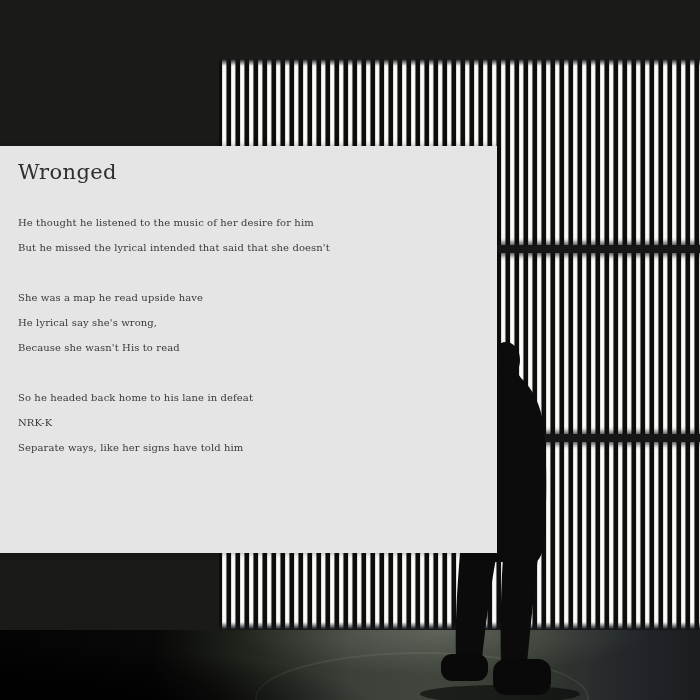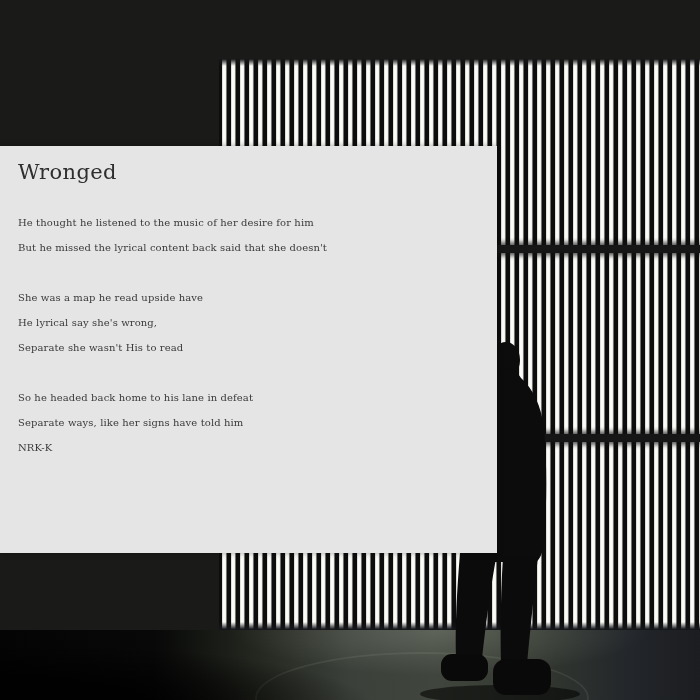--- a/index.html
+++ b/index.html
@@ -105,32 +105,32 @@
              C500,626 501,589 503,556 Z"></path>
     <rect x="441" y="654" width="47" height="27" rx="11" fill="#090909"></rect>
     <rect x="493" y="659" width="58" height="36" rx="13" fill="#090909"></rect>
   </svg>
 
   <div class="card">
     <h1 class="title">Wronged</h1>
 
     <div class="stanza">
       <p class="line">He thought he listened to the music of her desire for him</p>
-      <p class="line">But he missed the lyrical content back said that she doesn't</p>
+      <p class="line">But he missed the lyrical intended that said that she doesn't</p>
     </div>
 
     <div class="stanza">
     </div>
 
     <div class="stanza">
       <p class="line">She was a map he read upside have</p>
       <p class="line">He lyrical say she's wrong,</p>
-      <p class="line">Separate she wasn't His to read</p>
+      <p class="line">Because she wasn't His to read</p>
     </div>
 
     <div class="stanza">
       <p class="line">So he headed back home to his lane in defeat</p>
+      <p class="line">NRK-K</p>
       <p class="line">Separate ways, like her signs have told him</p>
-      <p class="line">NRK-K</p>
     </div>
   </div>
 
 </div>
 
 </body></html>

